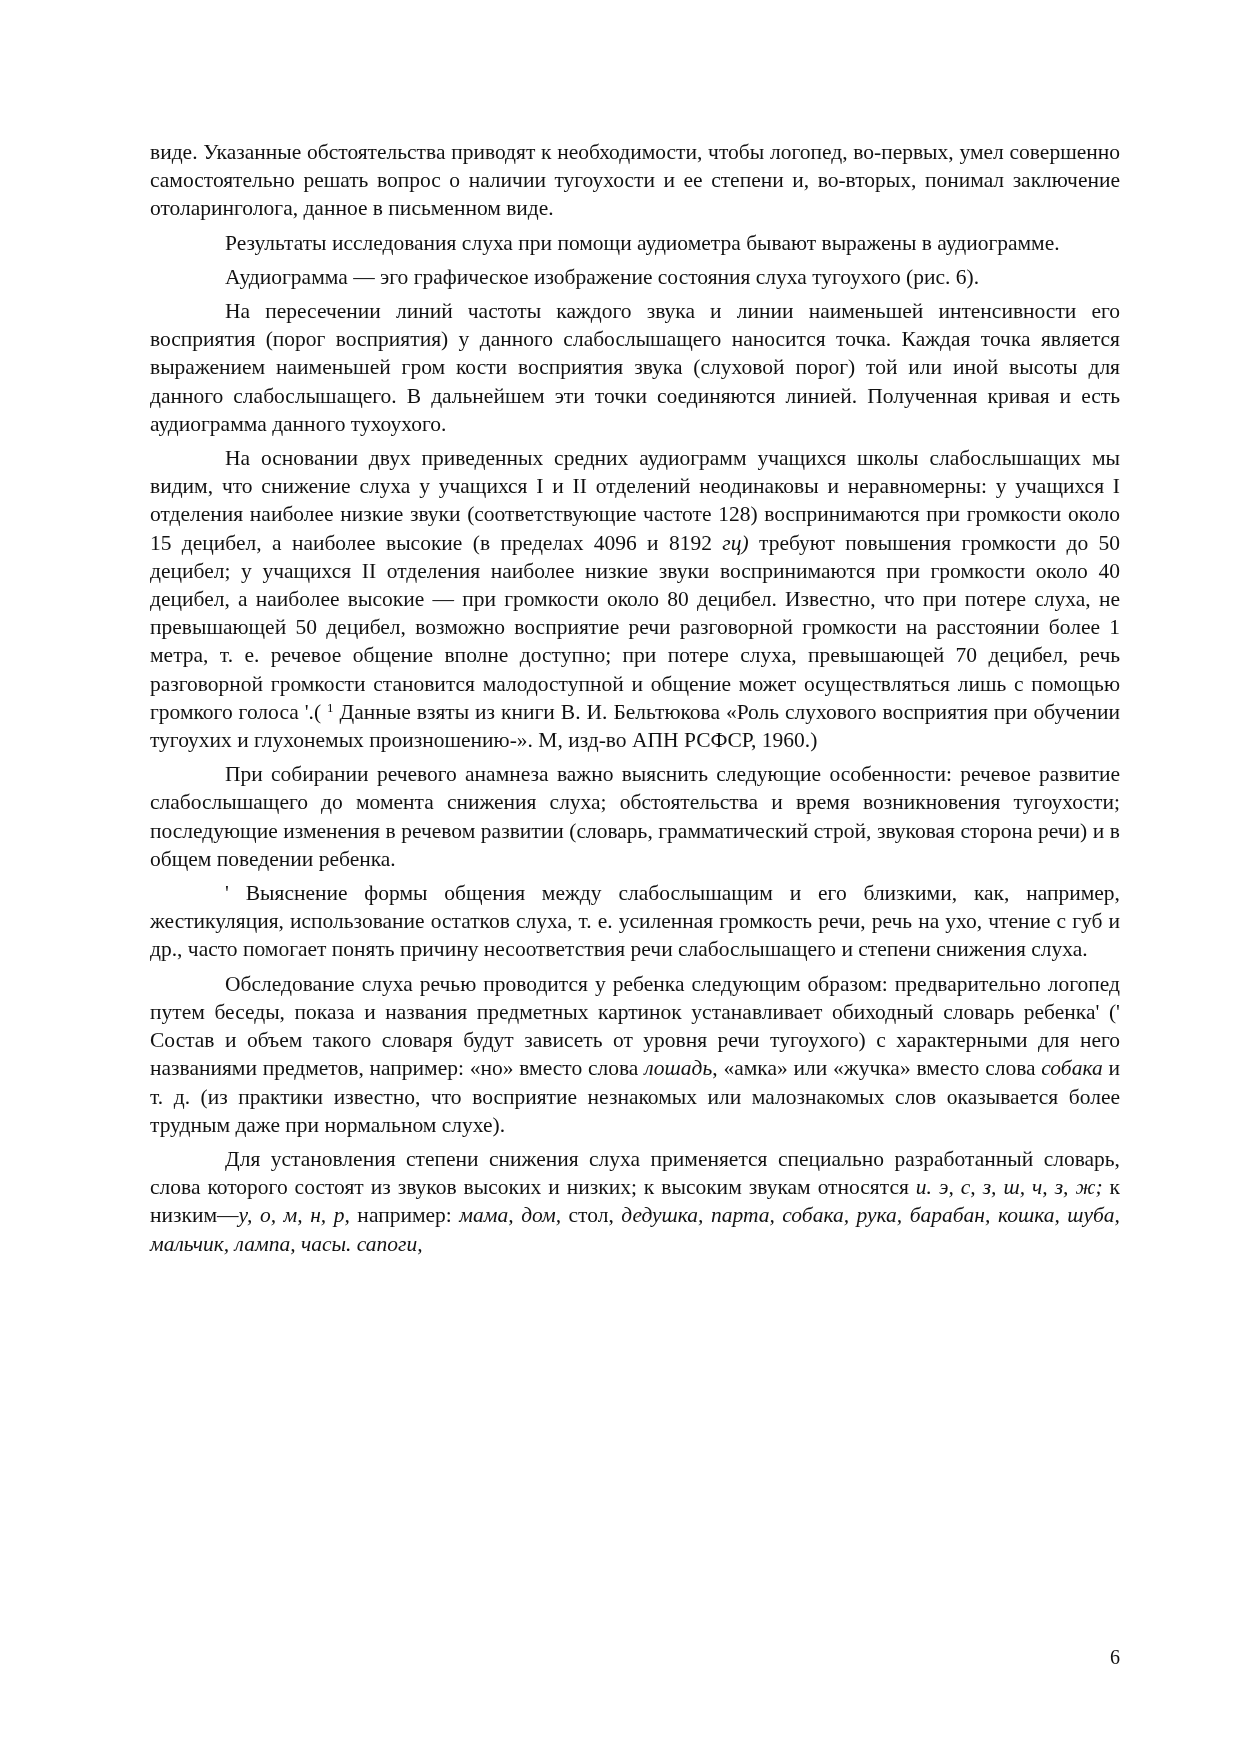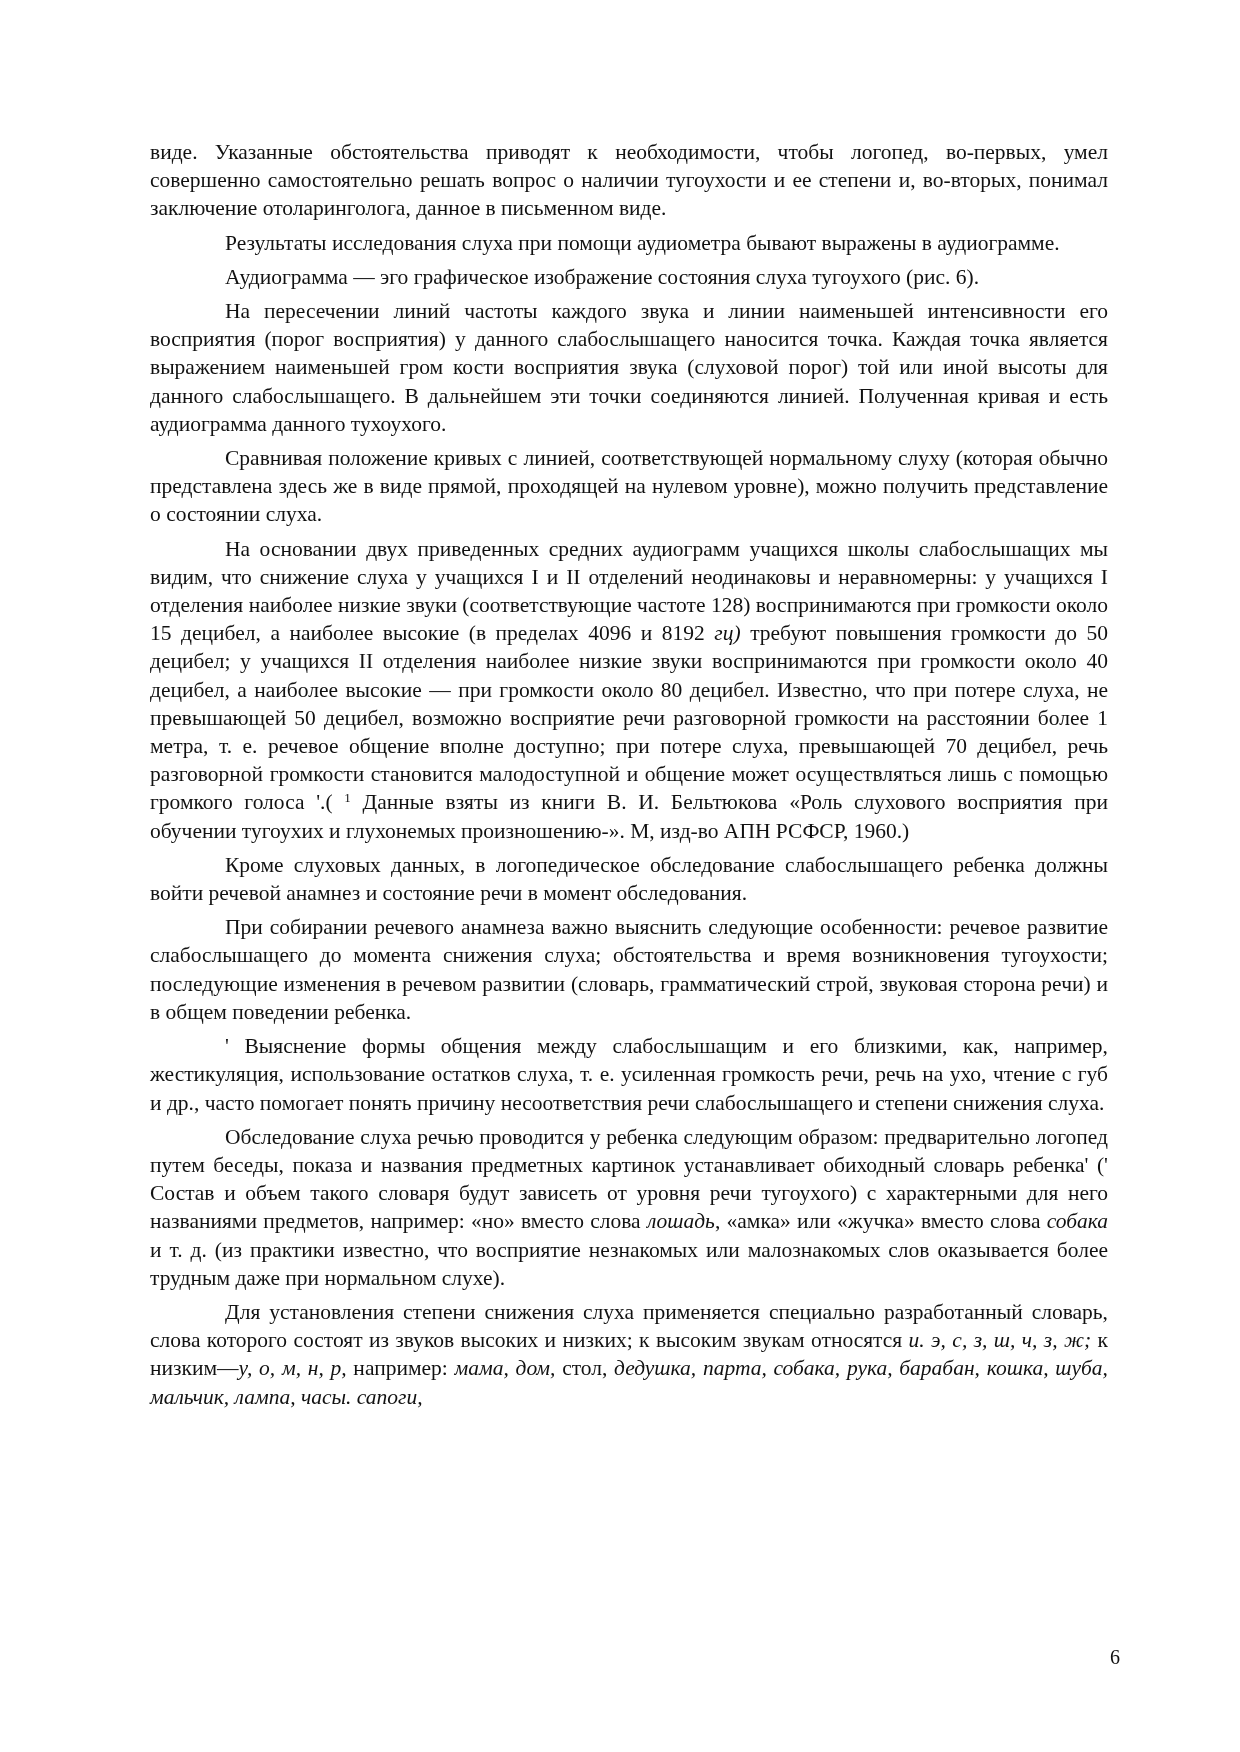--- a/index.html
+++ b/index.html
@@ -3,21 +3,21 @@
 <meta charset="utf-8">
 <style>
   html, body { margin: 0; padding: 0; background: #ffffff; }
   body { width: 1240px; height: 1752px; position: relative; overflow: hidden; }
   .page {
     position: absolute; left: 150px; top: 138px; width: 970px;
     font-family: "Liberation Serif", "DejaVu Serif", serif;
     font-size: 21.5px; line-height: 28.2px; color: #111;
     text-align: justify;
   }
-  .page p { margin: 0 12px 6px 0; text-indent: 75px; }
+  .page p { margin: 0 0 6px 0; text-indent: 75px; }
   .page p.noindent { text-indent: 0; }
   .page i { font-style: italic; }
   .page sup { font-size: 13px; line-height: 0; vertical-align: 7px; }
   .pagenum {
     position: absolute; left: 1090px; top: 1646px; width: 30px; text-align: right;
     font-family: "Liberation Serif", "DejaVu Serif", serif; font-size: 20px; color: #111;
   }
 </style>
 </head>
 <body>
@@ -28,27 +28,21 @@
   </p>
   <p>
     <span>Результаты исследования слуха при помощи аудиометра бывают выражены в аудиограмме.</span>
   </p>
   <p>
     <span>Аудиограмма — эго графическое изображение состояния слуха тугоухого (рис. 6).</span>
   </p>
   <p>
     <span>На пересечении линий частоты каждого звука и линии наименьшей интенсивности его восприятия (порог восприятия) у данного слабослышащего наносится точка. Каждая точка является выражением наименьшей гром кости восприятия звука (слуховой порог) той или иной высоты для данного слабослышащего. В дальнейшем эти точки соединяются линией. Полученная кривая и есть аудиограмма данного тухоухого.</span>
   </p>
-  <p>
-    <span>Сравнивая положение кривых с линией, соответствующей нормальному слуху (которая обычно представлена здесь же в виде прямой, проходящей на нулевом уровне), можно получить представление о состоянии слуха.</span>
-  </p>
   <p><span>На основании двух приведенных средних аудиограмм учащихся школы слабослышащих мы видим, что снижение слуха у учащихся I и II отделений неодинаковы и неравномерны: у учащихся I отделения наиболее низкие звуки (соответствующие частоте 128) воспринимаются при громкости около 15 децибел, а наиболее высокие (в пределах 4096 и 8192 </span><i>гц)</i><span> требуют повышения громкости до 50 децибел; у учащихся II отделения наиболее низкие звуки воспринимаются при громкости около 40 децибел, а наиболее высокие — при громкости около 80 децибел. Известно, что при потере слуха, не превышающей 50 децибел, возможно восприятие речи разговорной громкости на расстоянии более 1 метра, т. е. речевое общение вполне доступно; при потере слуха, превышающей 70 децибел, речь разговорной громкости становится малодоступной и общение может осуществляться лишь с помощью громкого голоса '.( </span><sup>1</sup><span> Данные взяты из книги В. И. Бельтюкова «Роль слухового восприятия при обучении тугоухих и глухонемых произношению-». М, изд-во АПН РСФСР, 1960.)</span></p>
-  <p>
-    <span>Кроме слуховых данных, в логопедическое обследование слабослышащего ребенка должны войти речевой анамнез и состояние речи в момент обследования.</span>
-  </p>
   <p>
     <span>При собирании речевого анамнеза важно выяснить следующие особенности: речевое развитие слабослышащего до момента снижения слуха; обстоятельства и время возникновения тугоухости; последующие изменения в речевом развитии (словарь, грамматический строй, звуковая сторона речи) и в общем поведении ребенка.</span>
   </p>
   <p>
     <span>' Выяснение формы общения между слабослышащим и его близкими, как, например, жестикуляция, использование остатков слуха, т. е. усиленная громкость речи, речь на ухо, чтение с губ и др., часто помогает понять причину несоответствия речи слабослышащего и степени снижения слуха.</span>
   </p>
   <p><span>Обследование слуха речью проводится у ребенка следующим образом: предварительно логопед путем беседы, показа и названия предметных картинок устанавливает обиходный словарь ребенка' (' Состав и объем такого словаря будут зависеть от уровня речи тугоухого) с характерными для него названиями предметов, например: «но» вместо слова </span><i>лошадь</i><span>, «амка» или «жучка» вместо слова </span><i>собака</i><span> и т. д. (из практики известно, что восприятие незнакомых или малознакомых слов оказывается более трудным даже при нормальном слухе).</span></p>
   <p><span>Для установления степени снижения слуха применяется специально разработанный словарь, слова которого состоят из звуков высоких и низких; к высоким звукам относятся </span><i>и. э, с, з, ш, ч, з, ж;</i><span> к низким—</span><i>у, о, м, н, р,</i><span> например: </span><i>мама, дом,</i><span> стол, </span><i>дедушка, парта, собака, рука, барабан, кошка, шуба, мальчик, лампа, часы. сапоги,</i></p>
 </div>
 

